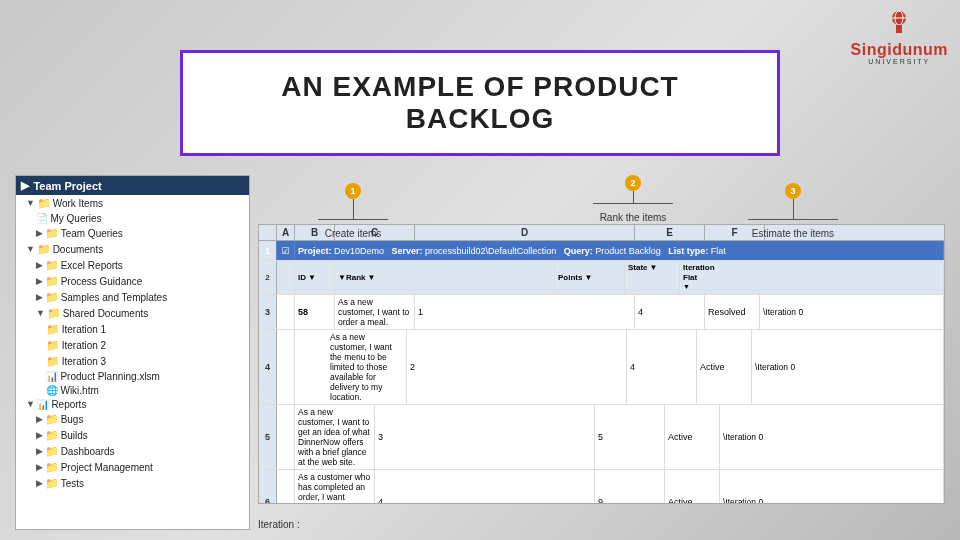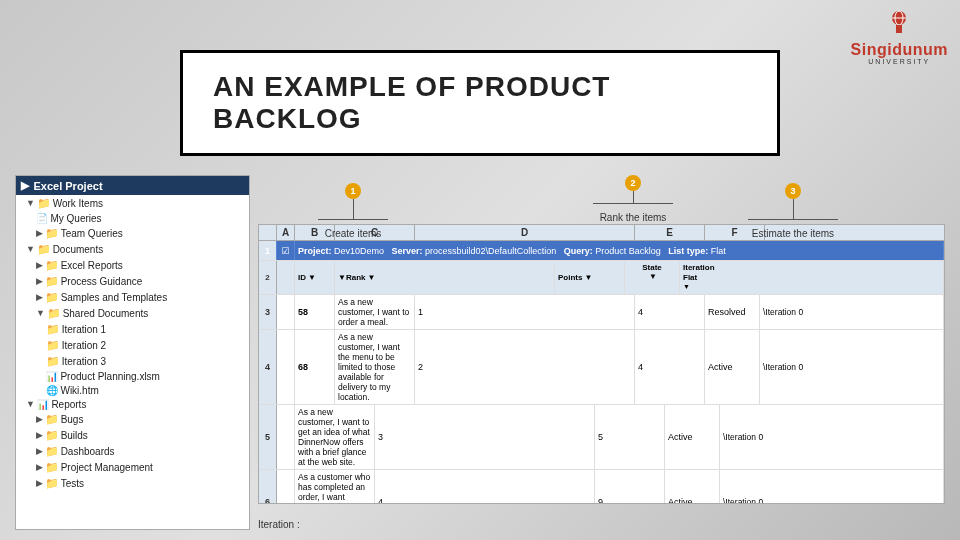--- a/index.html
+++ b/index.html
@@ -44,24 +44,24 @@
       letter-spacing: 2px;
       text-transform: uppercase;
     }
 
     
     .title-box {
       position: absolute;
       top: 50px;
       left: 180px;
       right: 180px;
-      border: 3px solid #000000;
+      border: 3px solid #6d28d9;
       background: white;
       padding: 18px 30px;
-      text-align: left;
+      text-align: center;
     }
     .title-text {
       font-size: 28px;
       font-weight: bold;
       color: #222;
       text-transform: uppercase;
       letter-spacing: 1px;
     }
 
     
@@ -236,21 +236,21 @@
     <span>AN EXAMPLE OF PRODUCT</span><br>
     <span>BACKLOG</span>
   </div>
 </div>
 
 <div class="main-content">
 
   <div class="sidebar">
     <div class="sidebar-header">
       <span>▶</span>
-      <span>Excel Project</span>
+      <span>Team Project</span>
     </div>
 
     <div class="tree-item indent1">
       <span class="arrow">▼</span>
       <span class="folder-icon">📁</span>
       <span>Work Items</span>
     </div>
     <div class="tree-item indent2">
       <span class="doc-icon">📄</span>
       <span>My Queries</span>
@@ -402,21 +402,21 @@
         </div>
         <div class="cell col-d">
           <span style="font-size:8px;">▼</span>
           <span>Rank</span>
           <span style="margin-left:2px;font-size:8px;">▼</span>
         </div>
         <div class="cell col-e">
           <span>Points</span>
           <span style="margin-left:2px;font-size:8px;">▼</span>
         </div>
-        <div class="cell" style="width:55px;flex-shrink:0;flex-direction:column;align-items:center;">
+        <div class="cell" style="width:55px;flex-shrink:0;flex-direction:row;align-items:flex-start;">
           <span>State</span>
           <span style="margin-left:2px;font-size:8px;">▼</span>
         </div>
         <div class="cell" style="flex:1;">
           <div style="font-size:8px;line-height:1.2;">
             <div>Iteration</div>
             <div>Flat</div>
             <span style="font-size:7px;">▼</span>
           </div>
         </div>
@@ -429,22 +429,21 @@
         <div class="cell col-c" style="font-size:8.5px;">As a new customer, I want to order a meal.</div>
         <div class="cell col-d">1</div>
         <div class="cell col-e">4</div>
         <div class="cell" style="width:55px;flex-shrink:0;">Resolved</div>
         <div class="cell" style="flex:1;font-size:8.5px;">\Iteration 0</div>
       </div>
 
       <div class="sheet-row">
         <div class="cell row-num">4</div>
         <div class="cell col-a"></div>
-        <div class="cell col-b" style="font-weight:bold;">68</div>
-        <div class="cell col-c" style="font-size:8.5px;">As a new customer, I want the menu to be limited to those available for delivery to my location.</div>
+        <div class="cell col-c" style="font-size:8.5px;margin-left:32px;">As a new customer, I want the menu to be limited to those available for delivery to my location.</div>
         <div class="cell col-d">2</div>
         <div class="cell col-e">4</div>
         <div class="cell" style="width:55px;flex-shrink:0;">Active</div>
         <div class="cell" style="flex:1;font-size:8.5px;">\Iteration 0</div>
       </div>
 
       <div class="sheet-row">
         <div class="cell row-num">5</div>
         <div class="cell col-a"></div>
         <div class="cell col-c" style="font-size:8.5px;">As a new customer, I want to get an idea of what DinnerNow offers with a brief glance at the web site.</div>

